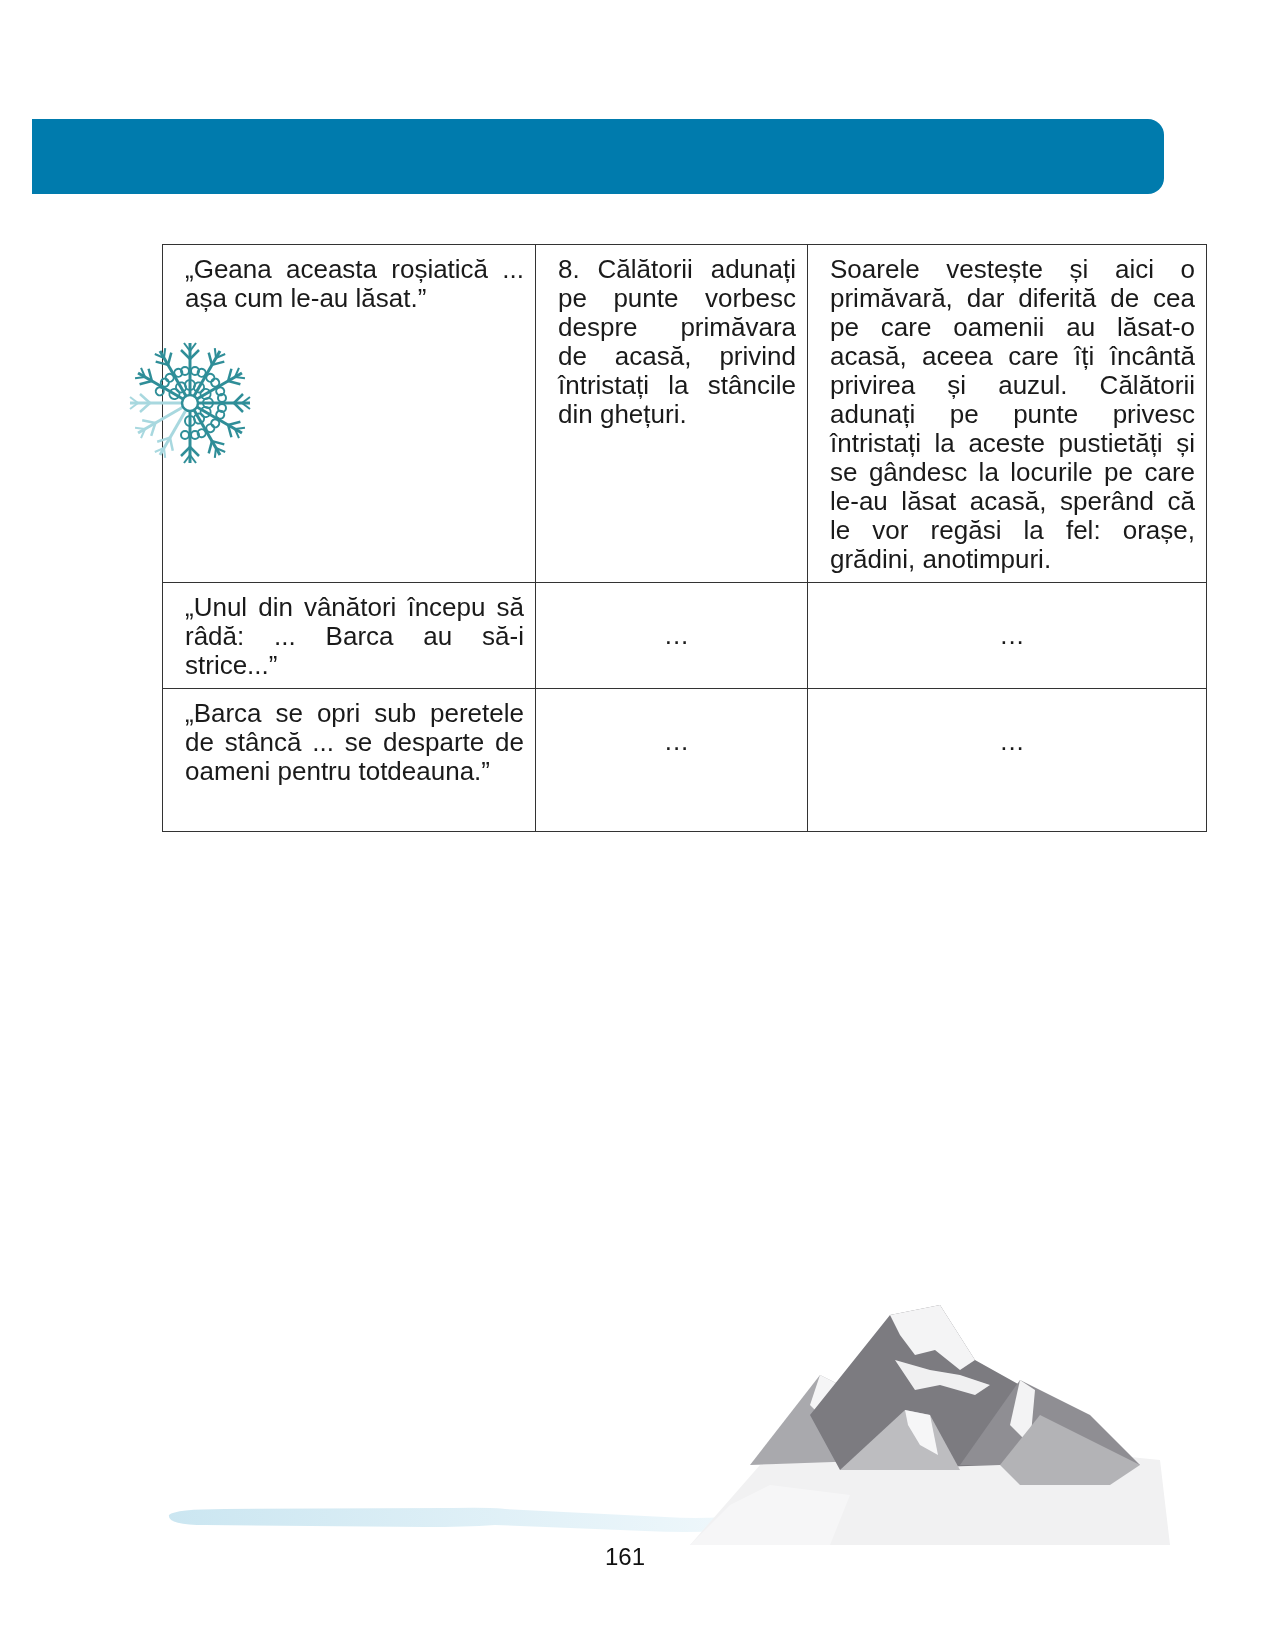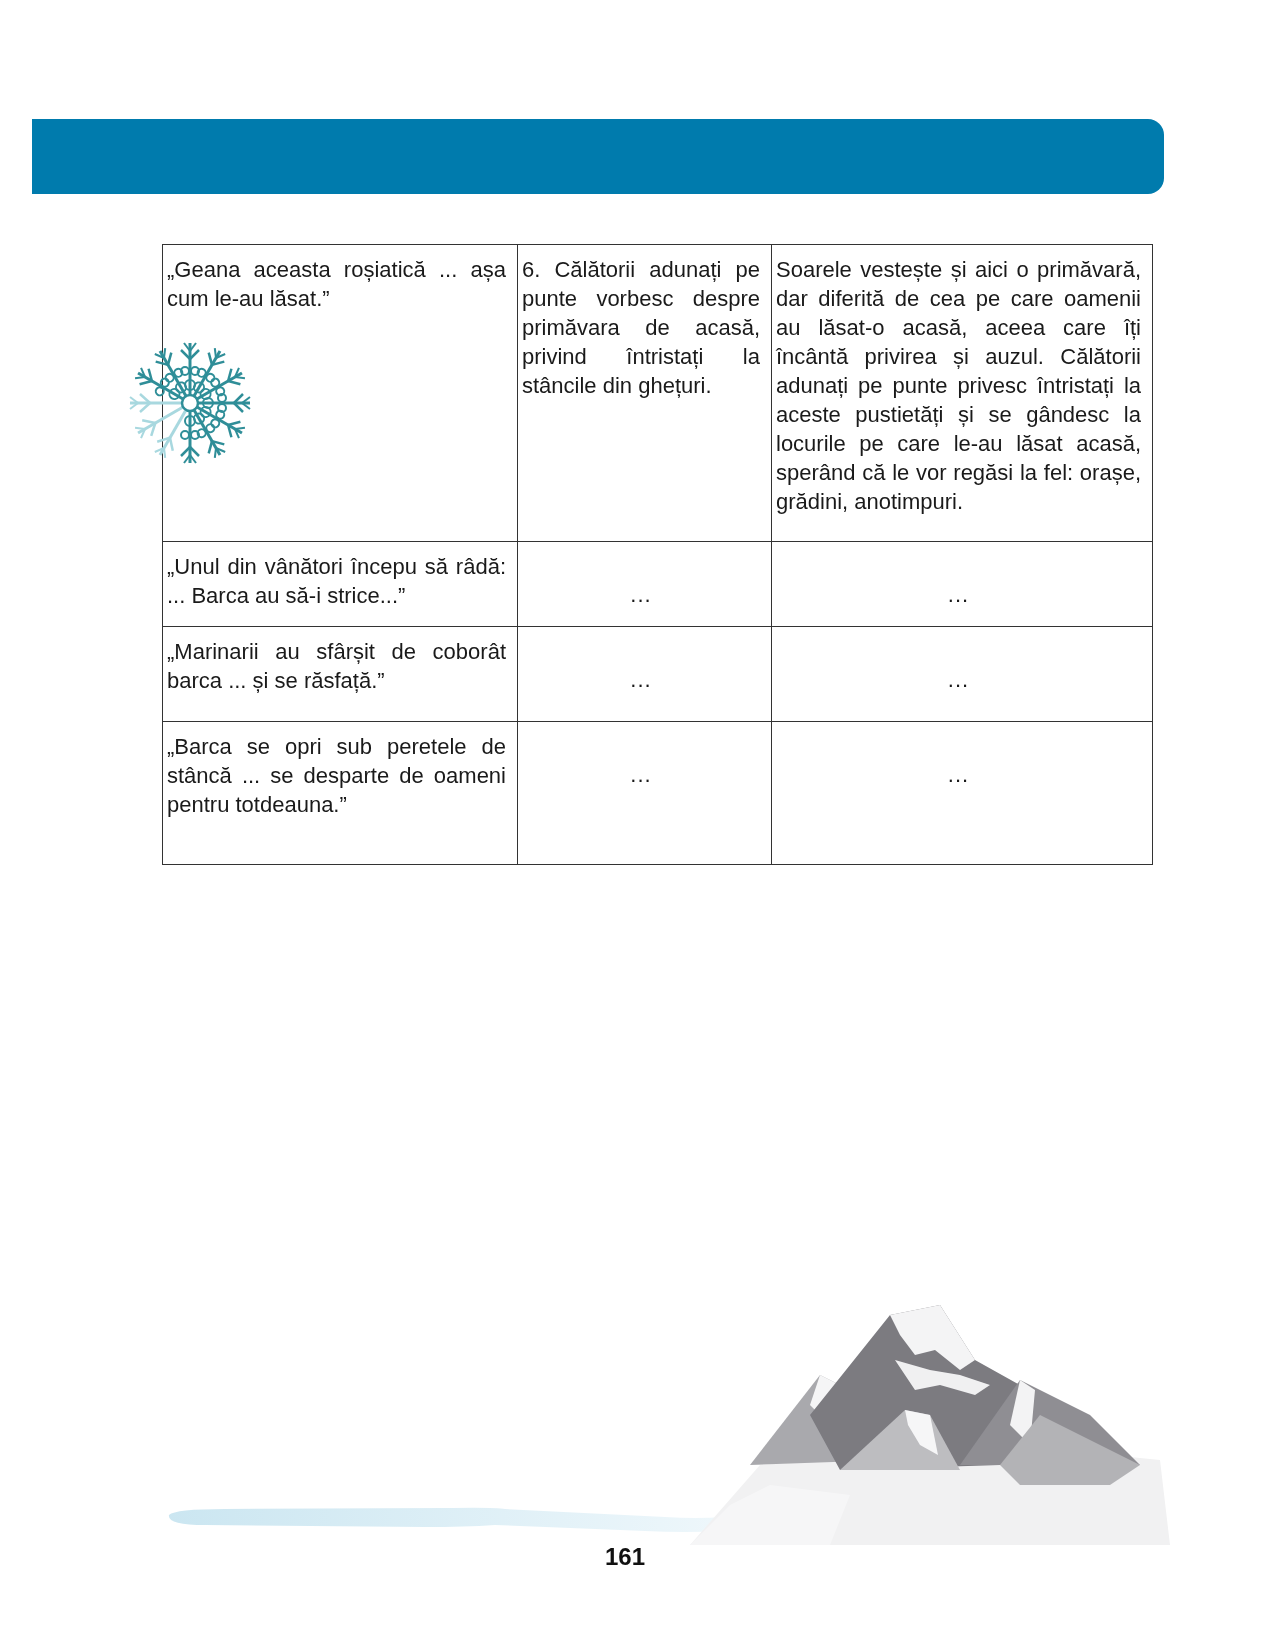--- a/index.html
+++ b/index.html
@@ -31,23 +31,23 @@
       width: 942px;
     }
     table.analysis {
       border-collapse: collapse;
       width: 942px;
       table-layout: fixed;
     }
     table.analysis td {
       border: 1.6px solid #333333;
       vertical-align: top;
-      font-size: 22px;
+      font-size: 26px;
       line-height: 29px;
-      padding: 10px 11px 8px 4px;
+      padding: 10px 11px 8px 22px;
       background: transparent;
     }
     table.analysis td.col1 { width: 339px; text-align: justify; }
     table.analysis td.col2 { width: 238px; text-align: justify; }
     table.analysis td.col3 { width: 365px; text-align: justify; }
     td.ellipsis-cell {
       text-align: center !important;
     }
     .ellipsis {
       display: block;
@@ -76,47 +76,37 @@
       height: 28px;
     }
     .page-number {
       position: absolute;
       left: 580px;
       top: 1543px;
       width: 90px;
       text-align: center;
       font-size: 24px;
       color: #111111;
-      font-weight: bold;
     }
   </style>
 </head>
 <body>
 
 <div class="banner"></div>
 
 <div class="table-wrap">
   <table class="analysis">
     <tbody>
       <tr style="height:297px;">
         <td class="col1">„Geana aceasta roșiatică ... așa cum le-au lăsat.”</td>
-        <td class="col2">6. Călătorii adunați pe punte vorbesc despre primăvara de acasă, privind întristați la stâncile din ghețuri.</td>
+        <td class="col2">8. Călătorii adunați pe punte vorbesc despre primăvara de acasă, privind întristați la stâncile din ghețuri.</td>
         <td class="col3">Soarele vestește și aici o primăvară, dar diferită de cea pe care oamenii au lăsat-o acasă, aceea care îți încântă privirea și auzul. Călătorii adunați pe punte privesc întristați la aceste pustietăți și se gândesc la locurile pe care le-au lăsat acasă, sperând că le vor regăsi la fel: orașe, grădini, anotimpuri.</td>
       </tr>
       <tr style="height:85px;">
         <td class="col1">„Unul din vânători începu să râdă: ... Barca au să-i strice...”</td>
-        <td class="col2 ellipsis-cell" style="padding-top:38px;">
-          <span class="ellipsis">...</span>
-        </td>
-        <td class="col3 ellipsis-cell" style="padding-top:38px;">
-          <span class="ellipsis">...</span>
-        </td>
-      </tr>
-      <tr style="height:95px;">
-        <td class="col1">„Marinarii au sfârșit de coborât barca ... și se răsfață.”</td>
         <td class="col2 ellipsis-cell" style="padding-top:38px;">
           <span class="ellipsis">...</span>
         </td>
         <td class="col3 ellipsis-cell" style="padding-top:38px;">
           <span class="ellipsis">...</span>
         </td>
       </tr>
       <tr style="height:143px;">
         <td class="col1">„Barca se opri sub peretele de stâncă ... se desparte de oameni pentru totdeauna.”</td>
         <td class="col2 ellipsis-cell" style="padding-top:38px;">

